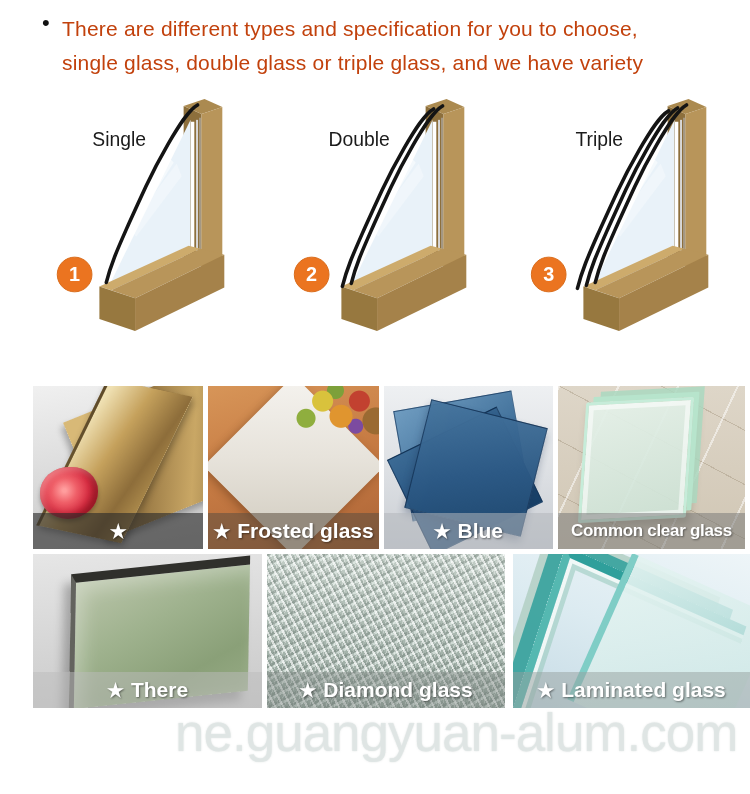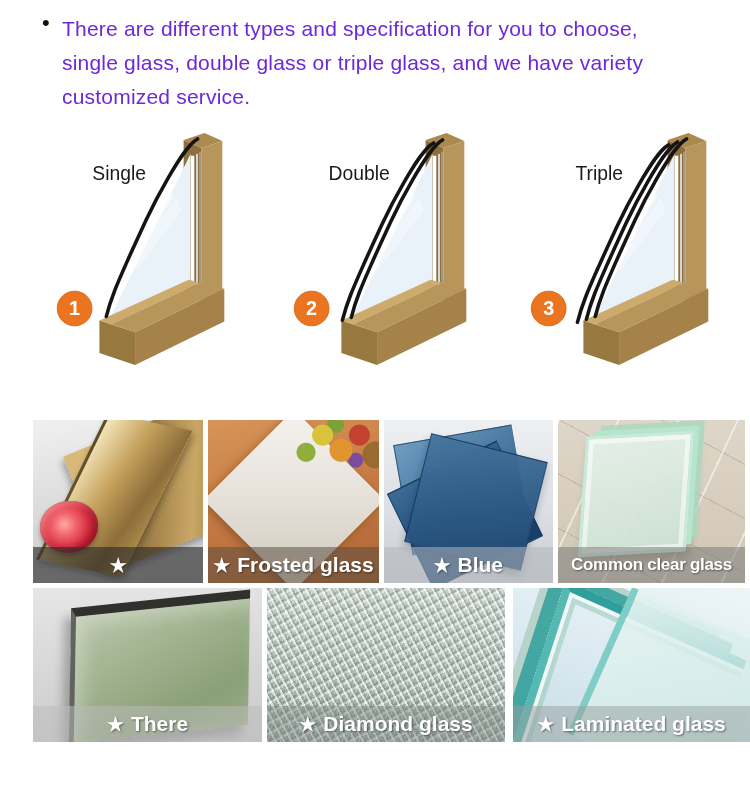--- a/index.html
+++ b/index.html
@@ -2,21 +2,21 @@
 <html><head>
 <meta charset="utf-8">
 <style>
   html,body{margin:0;padding:0;background:#fff;}
   .page{position:relative;width:750px;height:794px;background:#ffffff;overflow:hidden;
         font-family:"Liberation Sans",sans-serif;}
 
   
   .intro{position:relative;padding:12px 28px 0 62px;}
   .intro-bullet{position:absolute;left:42px;top:10px;font-size:22px;color:#111;}
-  .intro-line{font-size:21px;line-height:34px;color:#6d28d9;white-space:nowrap;letter-spacing:.2px;}
+  .intro-line{font-size:21px;line-height:34px;color:#c2410c;white-space:nowrap;letter-spacing:.2px;}
 
   
   .diagrams{display:flex;margin:12px 0 0 30px;}
   .diagram{width:228px;margin-right:14px;position:relative;}
   .diagram svg{display:block;}
   .diagram text{font-family:"Liberation Sans",sans-serif;}
 
   
   .gallery{margin-top:45px;}
   .g-row{display:flex;margin-left:33px;}
@@ -127,21 +127,20 @@
 </style>
 </head>
 <body>
 
 <div class="page">
 
   <div class="intro">
     <span class="intro-bullet">•</span>
     <div class="intro-line">There are different types and specification for you to choose,</div>
     <div class="intro-line">single glass, double glass or triple glass, and we have variety</div>
-    <div class="intro-line">customized service.</div>
   </div>
 
   <div class="diagrams">
 
     <div class="diagram">
       <svg class="window" width="228" height="249" viewBox="0 0 230 251">
         <g>
           <polygon points="155,14 173,22 173,176 155,168" fill="#8d6f3c"></polygon>
         </g>
         <g>
@@ -295,14 +294,15 @@
       <div class="cell w-laminated art-laminated">
         <div class="photo-extra"></div>
         <div class="band">
           <span class="star">★</span>
           <span>Laminated glass</span>
         </div>
       </div>
     </div>
   </div>
 
+  <div class="watermark">ne.guangyuan-alum.com</div>
 
 </div>
 
 </body></html>

